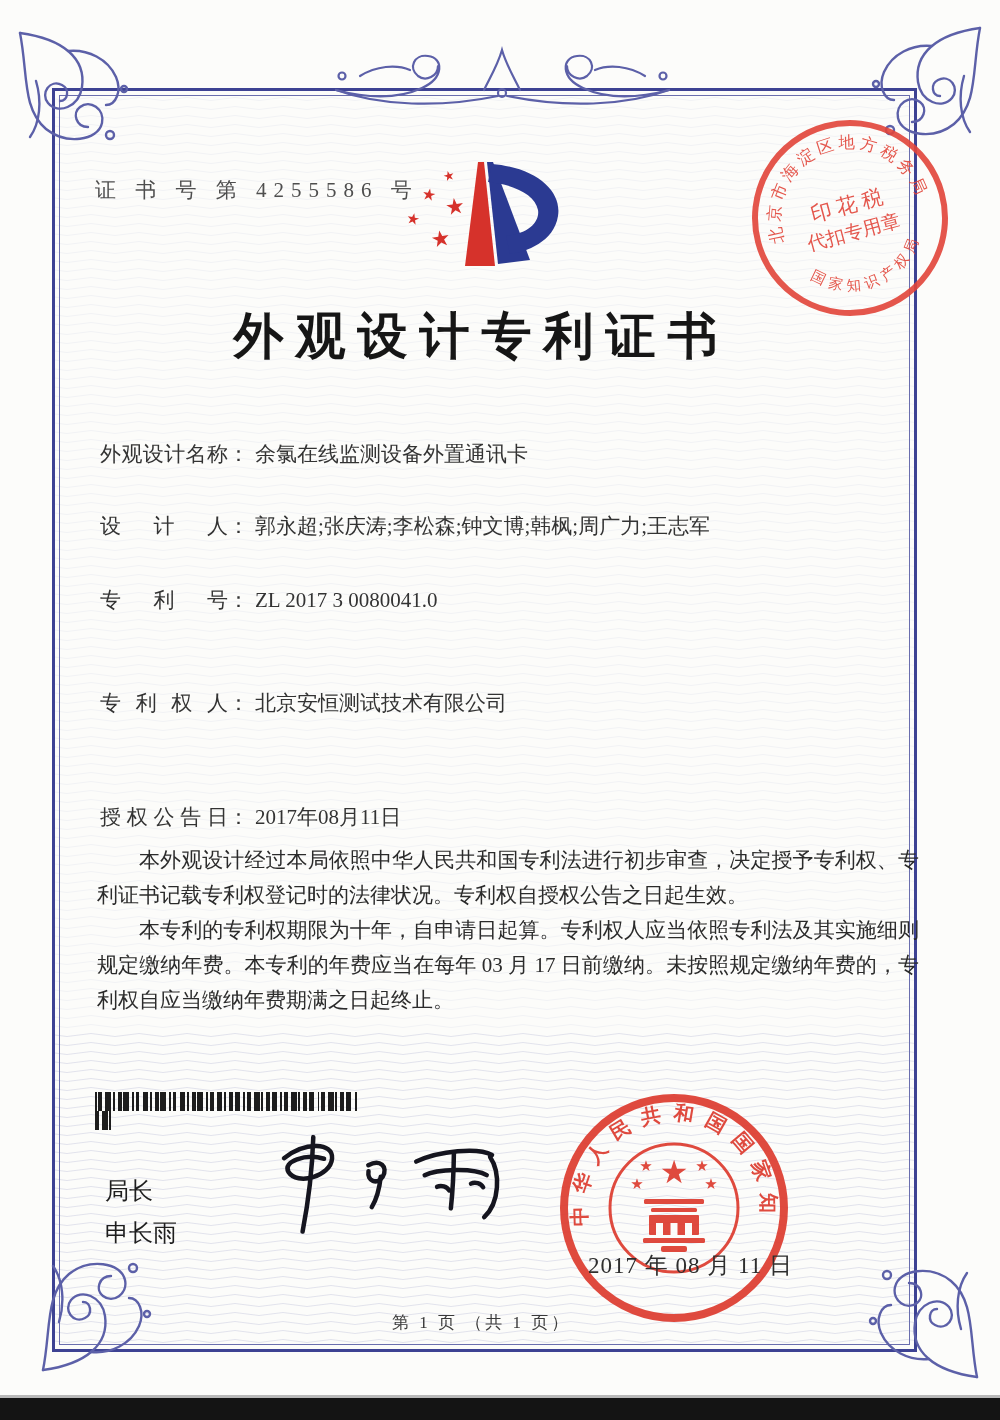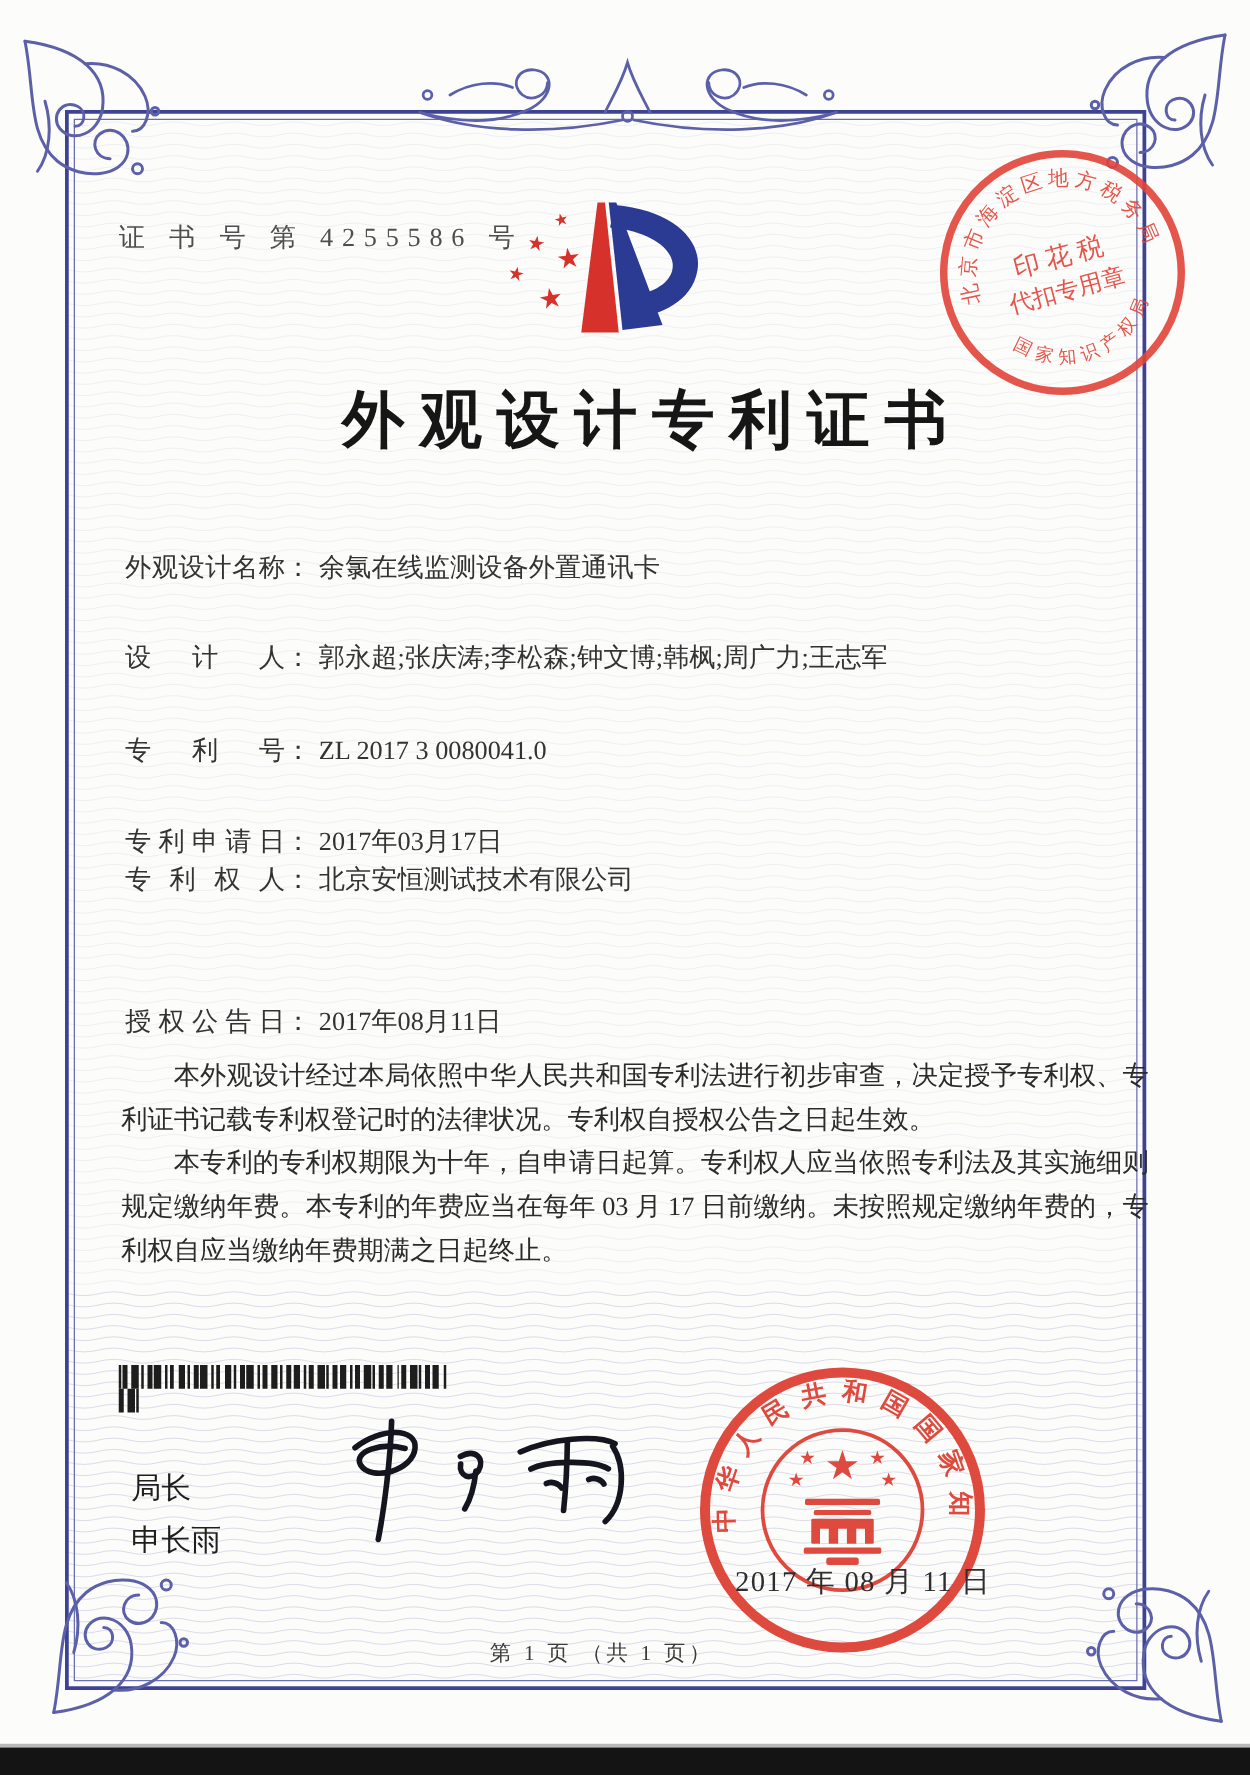--- a/index.html
+++ b/index.html
@@ -10,21 +10,21 @@
   }
   
   #frame{position:absolute;left:52px;top:88px;width:859px;height:1258px;
     border:3px solid #3d4293;z-index:1;}
   #frame-inner{position:absolute;inset:4px;border:1px solid #6a6eae;}
   #waves{position:absolute;inset:0;width:100%;height:100%;}
   
   .abs{position:absolute;z-index:3;}
   #cert-no{left:95px;top:158px;font-size:21px;color:#4e4e4e;letter-spacing:7px;margin-top:18px;}
   #title{left:52px;top:303px;width:859px;text-align:center;font-size:50px;
-    font-weight:bold;letter-spacing:12px;color:#161616;padding-left:40px;}
+    font-weight:bold;letter-spacing:12px;color:#161616;}
   .field{left:100px;width:790px;font-size:21px;color:#333;white-space:nowrap;}
   .flabel{display:inline-block;width:128px;text-align:justify;text-align-last:justify;vertical-align:bottom;}
   .fcolon{margin-right:6px;}
   #f0{top:440px}#f1{top:512px}#f2{top:586px}#f3{top:659px}#f4{top:689px}#f5{top:803px}
   #body-text{left:97px;top:843px;width:822px;font-size:21px;line-height:35px;
     text-align:justify;color:#2b2b2b;}
   #body-text p{margin:0;text-indent:2em;}
   #barcode{left:95px;top:1092px;width:268px;height:19px;font-size:0;z-index:3;}
   #barcode span{display:inline-block;height:100%;background:#1d1d1d;}
   #signer{left:105px;top:1170px;font-family:"Liberation Sans","DejaVu Sans",sans-serif;
@@ -269,23 +269,20 @@
 
   <div class="abs field" id="f0">
     <span class="flabel">外观设计名称</span><span class="fcolon">：</span><span>余氯在线监测设备外置通讯卡</span>
   </div>
   <div class="abs field" id="f1">
     <span class="flabel">设计人</span><span class="fcolon">：</span><span>郭永超;张庆涛;李松森;钟文博;韩枫;周广力;王志军</span>
   </div>
   <div class="abs field" id="f2">
     <span class="flabel">专利号</span><span class="fcolon">：</span><span>ZL 2017 3 0080041.0</span>
   </div>
-  <div class="abs field" id="f3">
-    <span class="flabel">专利申请日</span><span class="fcolon">：</span><span>2017年03月17日</span>
-  </div>
   <div class="abs field" id="f4">
     <span class="flabel">专利权人</span><span class="fcolon">：</span><span>北京安恒测试技术有限公司</span>
   </div>
   <div class="abs field" id="f5">
     <span class="flabel">授权公告日</span><span class="fcolon">：</span><span>2017年08月11日</span>
   </div>
 
   <div class="abs" id="body-text">
     <p>本外观设计经过本局依照中华人民共和国专利法进行初步审查，决定授予专利权、专利证书记载专利权登记时的法律状况。专利权自授权公告之日起生效。</p>
     <p>本专利的专利权期限为十年，自申请日起算。专利权人应当依照专利法及其实施细则规定缴纳年费。本专利的年费应当在每年 03 月 17 日前缴纳。未按照规定缴纳年费的，专利权自应当缴纳年费期满之日起终止。</p>

